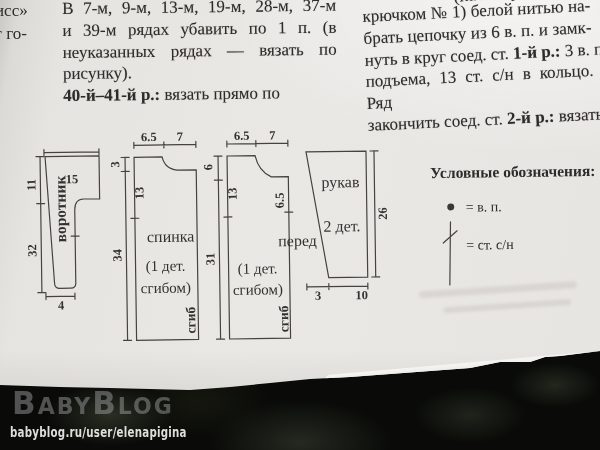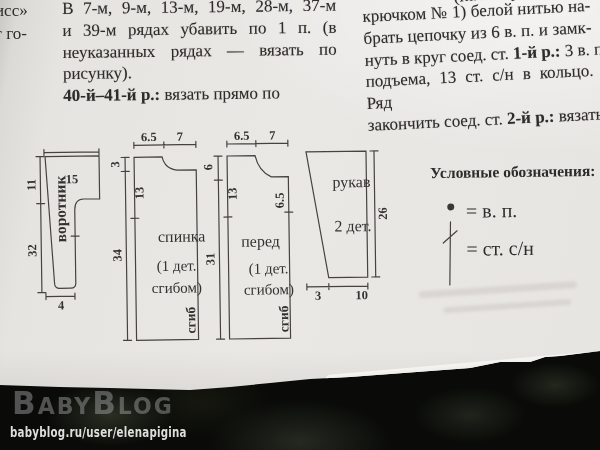--- a/index.html
+++ b/index.html
@@ -26,25 +26,25 @@
     background:linear-gradient(#f6f5f2,#e7e6e2);transform:rotate(-5deg);border-radius:5px;}
   .tl{white-space:nowrap;}
   .jl{text-align:justify;text-align-last:justify;white-space:normal;}
   .tcol{position:absolute;font-size:17px;line-height:21.8px;color:#2e2c2a;
     text-shadow:0 0 1px rgba(62,58,54,.35);}
   .frag{position:absolute;font-size:17px;color:#2e2c2a;white-space:nowrap;}
   .dlayer{position:absolute;inset:0;transform:rotate(-.8deg);}
   .dim{position:absolute;font-weight:700;font-size:12.5px;color:#343230;text-align:center;}
   .vt{position:absolute;writing-mode:vertical-rl;transform:rotate(180deg);
       font-weight:700;font-size:12.5px;color:#343230;text-align:center;line-height:13px;}
-  .dtx{position:absolute;font-size:16px;color:#343230;text-align:center;white-space:nowrap;margin-left:11px;}
+  .dtx{position:absolute;font-size:16px;color:#343230;text-align:center;white-space:nowrap;}
   .bleed{position:absolute;background:rgba(105,100,95,.13);filter:blur(1.6px);
       transform:rotate(-3deg);border-radius:3px;}
   .lg-title{position:absolute;left:431px;top:166px;font-weight:700;font-size:15.5px;color:#2e2c2a;}
-  .lg-item{position:absolute;font-size:20px;color:#2e2c2a;}
+  .lg-item{position:absolute;font-size:14px;color:#2e2c2a;}
   .wm-logo{position:absolute;left:12px;top:384px;font-family:"DejaVu Sans",sans-serif;
       font-weight:700;font-size:31px;font-variant:small-caps;letter-spacing:2px;
       color:rgba(180,180,184,.42);transform:scaleY(1.05);transform-origin:left top;}
   .wm-url{position:absolute;left:10px;top:424px;font-family:"DejaVu Sans",sans-serif;
       font-weight:700;font-size:13.5px;color:#dededb;transform:scaleX(.76);
       transform-origin:left top;letter-spacing:.3px;}
   b{font-weight:700;}
 </style>
 </head>
 <body>
@@ -119,21 +119,21 @@
       <div class="dtx" style="left:136px;top:256px;width:58px;font-size:15px;">(1 дет.</div>
       <div class="dtx" style="left:136px;top:278px;width:58px;font-size:15px;">сгибом)</div>
       <div class="vt" style="left:183px;top:300px;height:38px;font-size:13.5px;">сгиб</div>
 
       <div class="dim" style="left:228px;top:128px;width:30px;">6.5</div>
       <div class="dim" style="left:258px;top:128px;width:31px;">7</div>
       <div class="vt" style="left:203px;top:152px;height:28px;">6</div>
       <div class="vt" style="left:204px;top:243px;height:30px;">31</div>
       <div class="vt" style="left:227px;top:178px;height:30px;">13</div>
       <div class="vt" style="left:274px;top:184px;height:32px;">6.5</div>
-      <div class="dtx" style="left:230px;top:232px;width:38px;">перед</div>
+      <div class="dtx" style="left:230px;top:232px;width:38px;padding-left:48px;">перед</div>
       <div class="dtx" style="left:228px;top:260px;width:58px;font-size:15px;">(1 дет.</div>
       <div class="dtx" style="left:228px;top:281px;width:58px;font-size:15px;">сгибом)</div>
       <div class="vt" style="left:276px;top:300px;height:38px;font-size:13.5px;">сгиб</div>
 
       <div class="dtx" style="left:312px;top:174px;width:58px;">рукав</div>
       <div class="dtx" style="left:313px;top:218px;width:58px;text-align:center;">2 дет.</div>
       <div class="vt" style="left:377px;top:200px;height:30px;">26</div>
       <div class="dim" style="left:306px;top:289px;width:22px;">3</div>
       <div class="dim" style="left:328px;top:289px;width:39px;text-align:right;">10</div>
 

